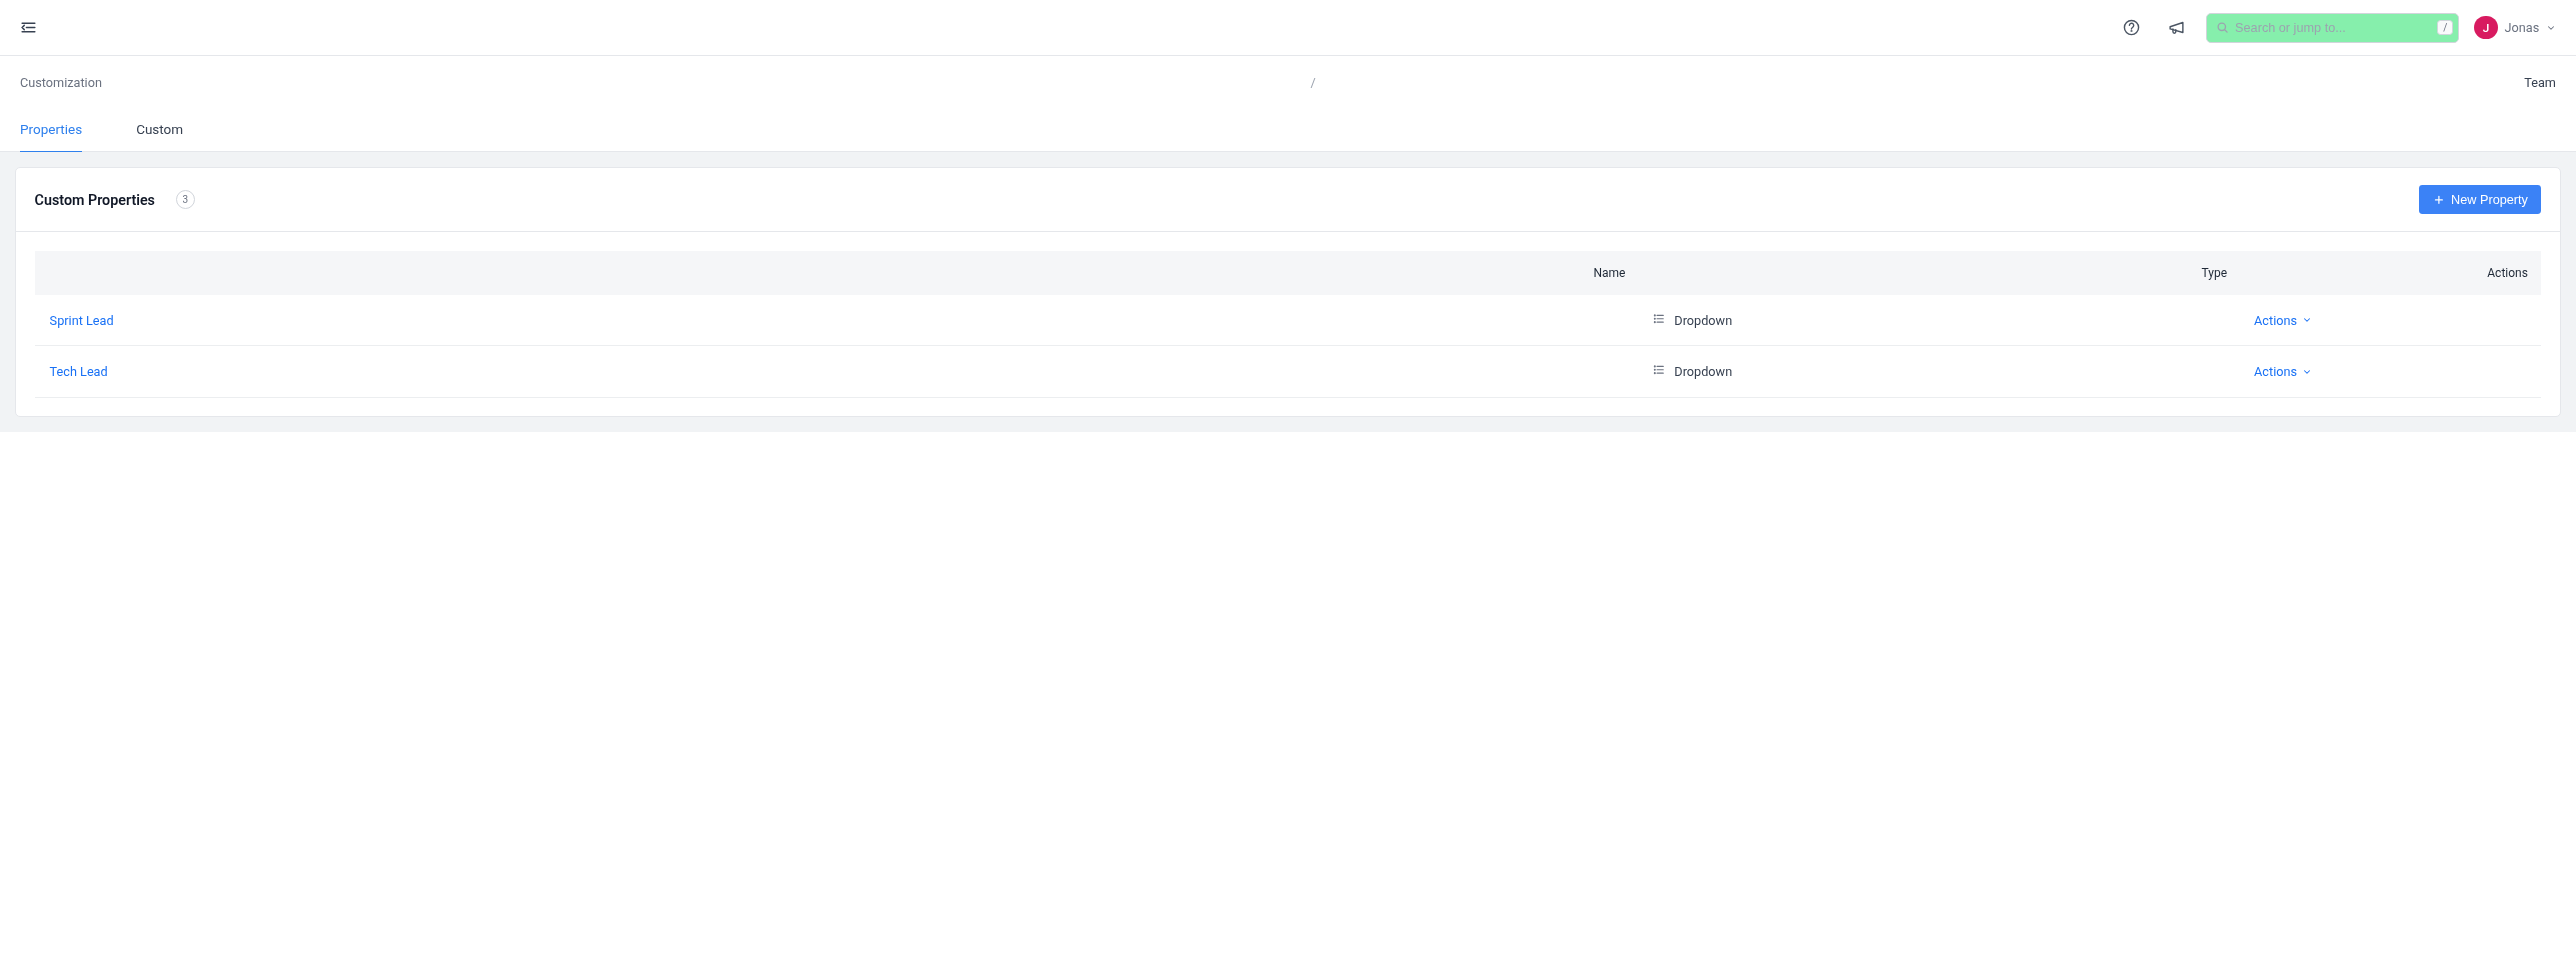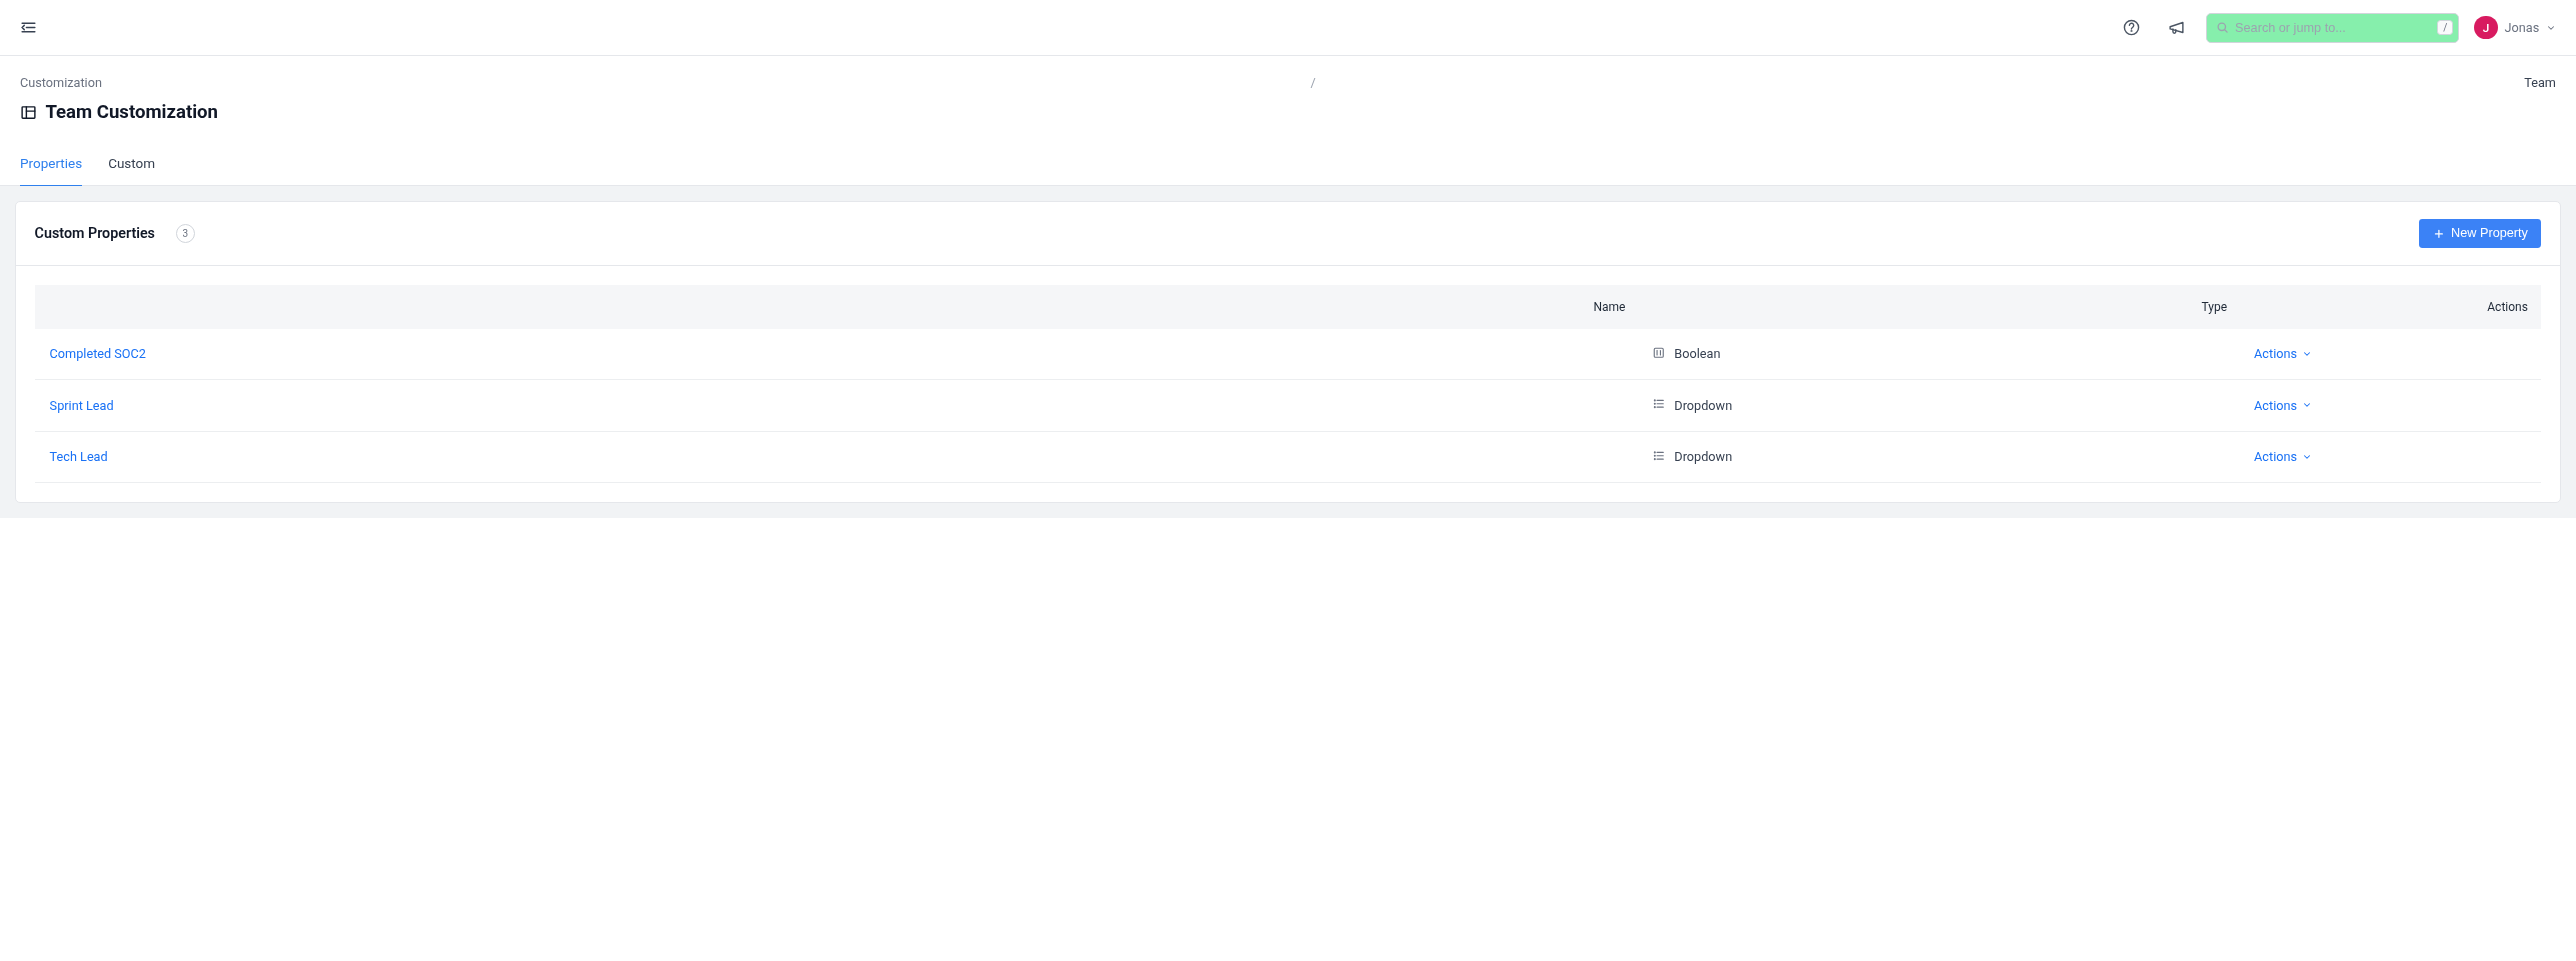--- a/index.html
+++ b/index.html
@@ -69,21 +69,21 @@
 .header-region { padding: 18.6px 20px 0 20px; }
 .breadcrumb { display: flex; align-items: center; gap: 8.4px; font-size: 12.7px; color: #6b7280; margin-bottom: 11.8px; justify-content: space-between; }
 .breadcrumb .sep { color: #9ca3af; }
 .breadcrumb .current { color: #374151; }
 .page-title-row { display: flex; align-items: center; gap: 8.4px; }
 .page-title-row svg { color: #111827; flex-shrink: 0; }
 .page-title { font-size: 18.6px; font-weight: 700; color: #111827; }
 
 
 .tabs {
-  display: flex; gap: 26px;
+  display: flex; gap: 54px;
   padding: 0 20px;
   border-bottom: 0.8px solid #e5e7eb;
   margin-top: 20px;
 }
 .tab {
   padding: 11.8px 0 13.5px 0;
   cursor: pointer;
   font-size: 13.5px;
   color: #374151;
   border-bottom: 1.7px solid transparent;
@@ -198,28 +198,20 @@
       </svg>
     </div>
   </div>
 </div>
 
 <div class="header-region">
   <div class="breadcrumb">
     <span style="cursor:pointer">Customization</span>
     <span class="sep">/</span>
     <span class="current">Team</span>
-  </div>
-  <div class="page-title-row">
-    <svg width="17" height="17" viewBox="0 0 24 24" fill="none" stroke="currentColor" stroke-width="2" stroke-linecap="round" stroke-linejoin="round">
-      <rect x="3" y="4" width="18" height="16" rx="1"></rect>
-      <line x1="9" y1="4" x2="9" y2="20"></line>
-      <line x1="9" y1="10" x2="21" y2="10"></line>
-    </svg>
-    <h1 class="page-title">Team Customization</h1>
   </div>
 </div>
 
 <div class="tabs">
   <div class="tab active">Properties</div>
   <div class="tab">Custom</div>
 </div>
 
 <div class="content-wrap">
   <div class="panel">
@@ -239,41 +231,20 @@
     <div class="panel-body">
       <table class="tbl">
         <thead>
           <tr>
             <th class="col-name">Name</th>
             <th class="col-type">Type</th>
             <th class="col-actions">Actions</th>
           </tr>
         </thead>
         <tbody id="rows">
-  <tr>
-    <td><span class="link">Completed SOC2</span></td>
-    <td>
-      <div class="type-cell">
-        <span><svg width="13.5" height="13.5" viewBox="0 0 24 24" fill="none" stroke="currentColor" stroke-width="2" stroke-linecap="round" stroke-linejoin="round">
-                      <rect x="4" y="4" width="16" height="16" rx="2"></rect>
-                      <line x1="9" y1="8" x2="9" y2="16"></line>
-                      <line x1="15" y1="8" x2="15" y2="16"></line>
-                    </svg></span>
-        <span>Boolean</span>
-      </div>
-    </td>
-    <td>
-      <span class="actions-link">
-        <span>Actions</span>
-        <svg width="10" height="10" viewBox="0 0 24 24" fill="none" stroke="currentColor" stroke-width="2.5" stroke-linecap="round" stroke-linejoin="round">
-          <polyline points="6 9 12 15 18 9"></polyline>
-        </svg>
-      </span>
-    </td>
-  </tr>
 
   <tr>
     <td><span class="link">Sprint Lead</span></td>
     <td>
       <div class="type-cell">
         <span><svg width="13.5" height="13.5" viewBox="0 0 24 24" fill="none" stroke="currentColor" stroke-width="2" stroke-linecap="round" stroke-linejoin="round">
                       <circle cx="5" cy="6" r="0.8" fill="currentColor"></circle>
                       <line x1="9" y1="6" x2="20" y2="6"></line>
                       <circle cx="5" cy="12" r="0.8" fill="currentColor"></circle>
                       <line x1="9" y1="12" x2="20" y2="12"></line>

